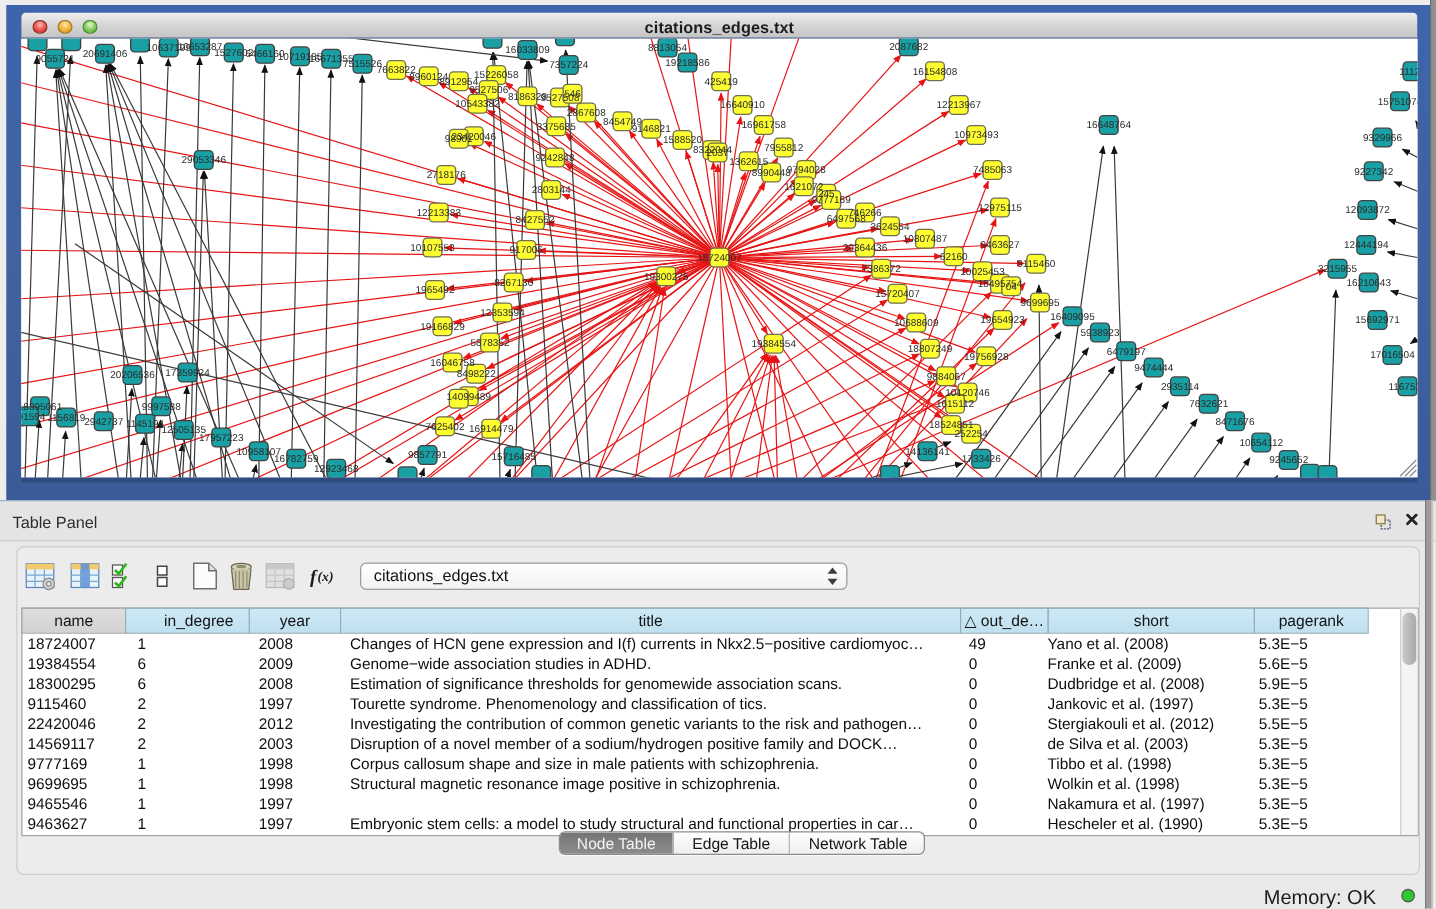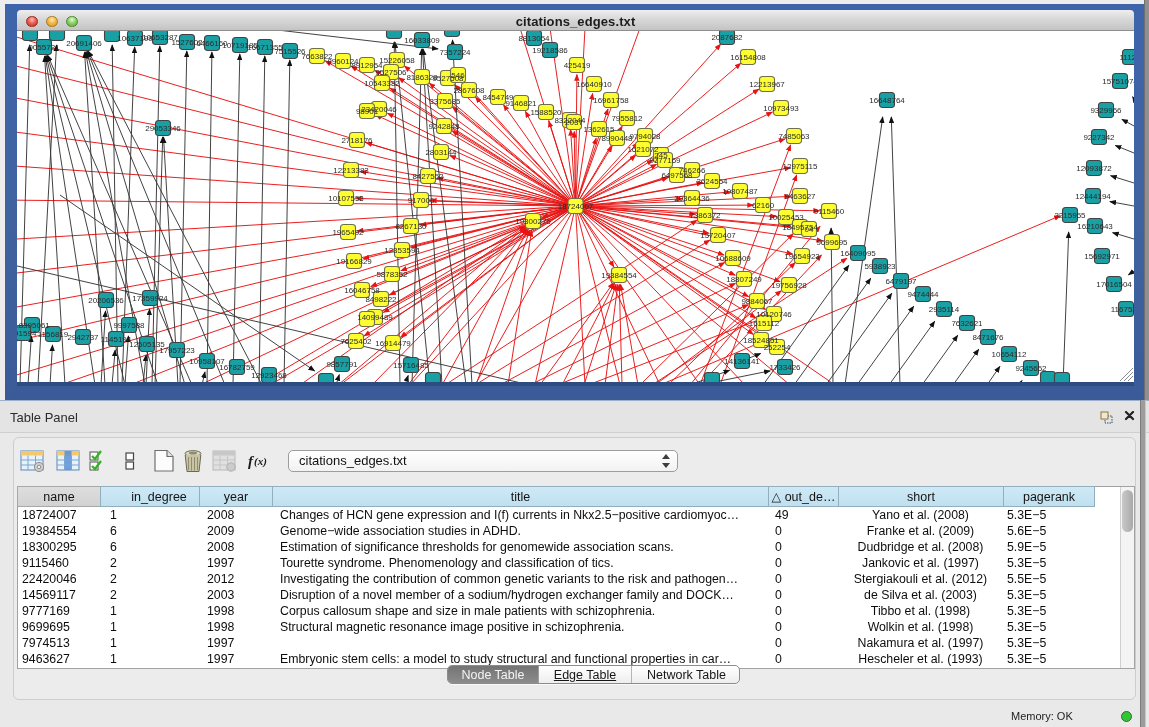--- a/index.html
+++ b/index.html
@@ -32,33 +32,33 @@
   border-top:1px solid #9fb0cc; border-bottom:1px solid #cfcfcf; }
 #tptitle { left:10px; top:410px; font-size:13px; color:#2d2d2d; }
 #ticons { left:1100px; top:411px; }
 #tbl { left:17px; top:486px; width:1118px; height:183px; background:#fff;
   border:1px solid #a2a2a2; }
 .hcell { position:absolute; top:486px; height:21px; border:1px solid #93aebd;
   background:linear-gradient(#cfe9f6,#bfe0ef); font-size:12.5px; color:#141414;
   text-align:center; line-height:20px; }
 .trow { position:absolute; left:17px; width:1100px; height:16px; font-size:12.3px; color:#0d0d0d; }
 .trow span { position:absolute; top:1px; white-space:nowrap; }
-.trow .ctr { text-align:center; }
+.trow .ctr { text-align:left; }
 #vscroll { left:1120px; top:487px; width:14px; height:181px; background:#f4f4f4;
   border-left:1px solid #d0d0d0; }
 #vthumb { left:1121.5px; top:490px; width:11px; height:42px; background:linear-gradient(90deg,#c9c9c9,#a9a9a9); border-radius:6px; }
 #tabs { left:429px; top:665px; width:293px; height:19px; border:1px solid #8c8c8c;
   border-radius:5px; overflow:hidden; background:linear-gradient(#ffffff,#eeeeee);
   box-shadow:0 1px 0 rgba(255,255,255,.7);margin-left:18px; }
 .tab { position:absolute; top:0; height:19px; font-size:12.5px; line-height:18px;
   text-align:center; color:#161616; }
 #tab1 { left:0; width:90px; background:linear-gradient(#747474,#8f8f8f); color:#f4f4f4; }
-#tab2 { left:90px; width:93px; border-left:1px solid #9e9e9e;text-decoration:underline; }
+#tab2 { left:90px; width:93px; border-left:1px solid #9e9e9e; }
 #tab3 { left:183px; width:110px; border-left:1px solid #b5b5b5; }
-#mem { left:1011px; top:710px; font-size:11px; color:#1c1c1c; }
+#mem { left:1011px; top:710px; font-size:16px; color:#1c1c1c; }
 #memdot { left:1121px; top:711px; width:11px; height:11px; border-radius:50%;
   background:#2ec833; border:1px solid #4b5b4b; }
 </style></head>
 <body>
 <div id="stage">
 
 <div id="gtop" class="abs"></div>
 <div id="gframe" class="abs"></div>
 <div id="gband" class="abs"></div>
 <div id="titlebar" class="abs"></div>
@@ -679,21 +679,21 @@
       <span style="left:190px">2012</span>
       <span style="left:263px">Investigating the contribution of common genetic variants to the risk and pathogen…</span>
       <span style="left:758px">0</span>
       <span class="ctr" style="left:821px;width:165px">Stergiakouli et al. (2012)</span>
       <span style="left:990px">5.5E−5</span>
     </div>
 <div class="trow" style="top:587px">
       <span style="left:5px">14569117</span>
       <span style="left:93px">2</span>
       <span style="left:190px">2003</span>
-      <span style="left:263px">Disruption of a novel member of a sodium/hydrogen exchanger family and DOCK…</span>
+      <span style="left:263px">Disruption of a novel member of a sodium/hydrogen positive family and DOCK…</span>
       <span style="left:758px">0</span>
       <span class="ctr" style="left:821px;width:165px">de Silva et al. (2003)</span>
       <span style="left:990px">5.3E−5</span>
     </div>
 <div class="trow" style="top:603px">
       <span style="left:5px">9777169</span>
       <span style="left:93px">1</span>
       <span style="left:190px">1998</span>
       <span style="left:263px">Corpus callosum shape and size in male patients with schizophrenia.</span>
       <span style="left:758px">0</span>
@@ -703,34 +703,34 @@
 <div class="trow" style="top:619px">
       <span style="left:5px">9699695</span>
       <span style="left:93px">1</span>
       <span style="left:190px">1998</span>
       <span style="left:263px">Structural magnetic resonance image positive in schizophrenia.</span>
       <span style="left:758px">0</span>
       <span class="ctr" style="left:821px;width:165px">Wolkin et al. (1998)</span>
       <span style="left:990px">5.3E−5</span>
     </div>
 <div class="trow" style="top:635px">
-      <span style="left:5px">7974513</span>
+      <span style="left:5px">9465546</span>
       <span style="left:93px">1</span>
       <span style="left:190px">1997</span>
       <span style="left:758px">0</span>
       <span class="ctr" style="left:821px;width:165px">Nakamura et al. (1997)</span>
       <span style="left:990px">5.3E−5</span>
     </div>
 <div class="trow" style="top:651px">
       <span style="left:5px">9463627</span>
       <span style="left:93px">1</span>
       <span style="left:190px">1997</span>
       <span style="left:263px">Embryonic stem cells: a model to study structural and functional properties in car…</span>
       <span style="left:758px">0</span>
-      <span class="ctr" style="left:821px;width:165px">Hescheler et al. (1993)</span>
+      <span class="ctr" style="left:821px;width:165px">Hescheler et al. (1990)</span>
       <span style="left:990px">5.3E−5</span>
     </div>
 <div id="vscroll" class="abs"></div>
 <div id="vthumb" class="abs"></div>
 
 <div id="tabs" class="abs">
 <div id="tab1" class="tab">Node Table</div>
 <div id="tab2" class="tab">Edge Table</div>
 <div id="tab3" class="tab">Network Table</div>
 </div>

